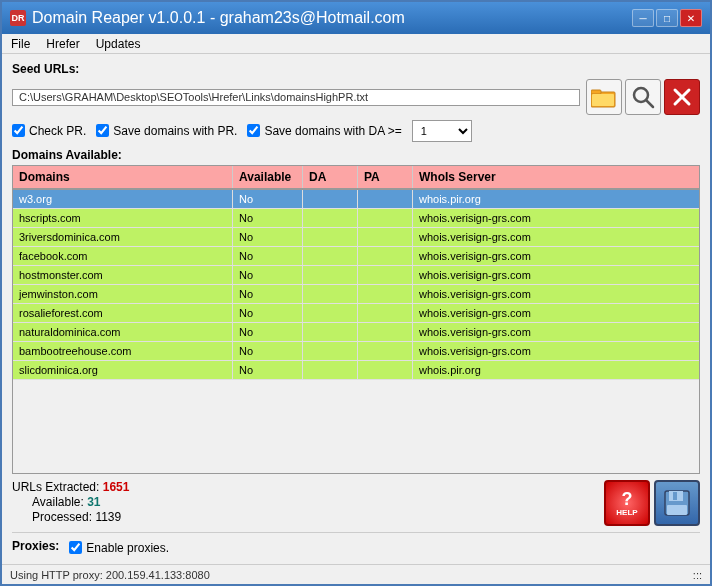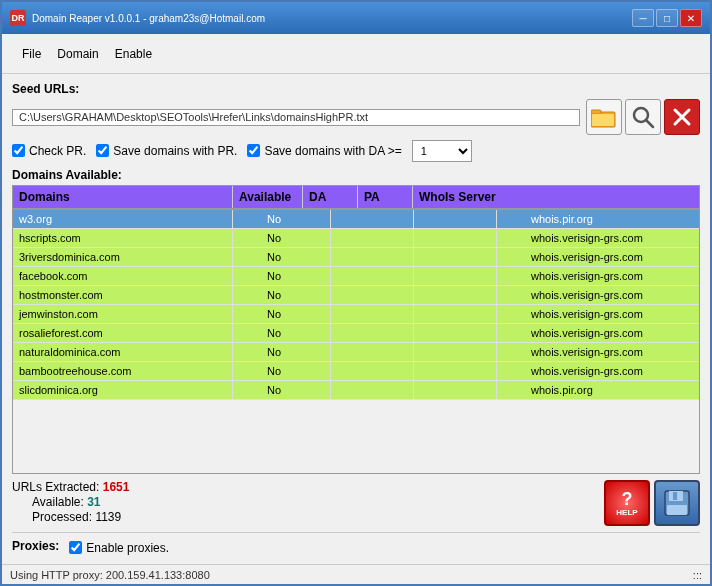--- a/index.html
+++ b/index.html
@@ -46,21 +46,21 @@
       border-radius: 2px;
       display: flex;
       align-items: center;
       justify-content: center;
       color: white;
       font-size: 9px;
       font-weight: bold;
     }
 
     .title-text {
-      font-size: 10px;
+      font-size: 16px;
       font-weight: normal;
     }
 
     .window-controls {
       display: flex;
       gap: 2px;
     }
 
     .win-btn {
       width: 22px;
@@ -76,22 +76,22 @@
       background: rgba(255,255,255,0.1);
     }
 
     .win-btn.close { background: #cc2222; }
 
     
     .menu-bar {
       background: #f0f0f0;
       border-bottom: 1px solid #ccc;
       display: flex;
-      padding: 2px 12px;
-      height: 40px;
+      padding: 2px 1px;
+      height: 20px;
       align-items: center;
       flex-shrink: 0;
     }
 
     .menu-item {
       padding: 2px 8px;
       cursor: pointer;
       border-radius: 2px;
     }
 
@@ -179,42 +179,41 @@
       flex: 1;
       border: 1px solid #999;
       overflow: hidden;
       display: flex;
       flex-direction: column;
     }
 
     .table-header {
       display: grid;
       grid-template-columns: 220px 70px 55px 55px 1fr;
-      background: #8b5cf6;
+      background: #fca5a5;
       border-bottom: 2px solid #999;
       font-weight: bold;
       flex-shrink: 0;
     }
 
     .table-header-cell {
       padding: 4px 6px;
       border-right: 1px solid #ccc;
       font-size: 12px;
     }
 
     .table-body {
       overflow-y: auto;
       flex: 1;
     }
 
     .table-row {
       display: grid;
       grid-template-columns: 220px 70px 55px 55px 1fr;
       border-bottom: 1px solid #e0e0e0;
-      gap: 28px;
     }
 
     .table-row.selected {
       background: #5b9bd5 !important;
       color: white;
     }
 
     .table-row.pink {
       background: #bef264;
     }
@@ -353,22 +352,22 @@
     </div>
     <div class="window-controls">
       <div class="win-btn">─</div>
       <div class="win-btn">□</div>
       <div class="win-btn close">✕</div>
     </div>
   </div>
 
   <div class="menu-bar">
     <div class="menu-item">File</div>
-    <div class="menu-item">Domain</div>
-    <div class="menu-item">Enable</div>
+    <div class="menu-item">Hrefer</div>
+    <div class="menu-item">Updates</div>
   </div>
 
   <div class="main-content">
 
     <div>
       <div class="section-label">Seed URLs:</div>
       <div class="seed-url-row">
         <input type="text" class="url-input" readonly="" style="color: rgb(51, 51, 51);" value="C:\Users\GRAHAM\Desktop\SEOTools\Hrefer\Links\domainsHighPR.txt">
         <div style="display:flex;gap:3px;">
           <div class="icon-btn" title="Browse">

